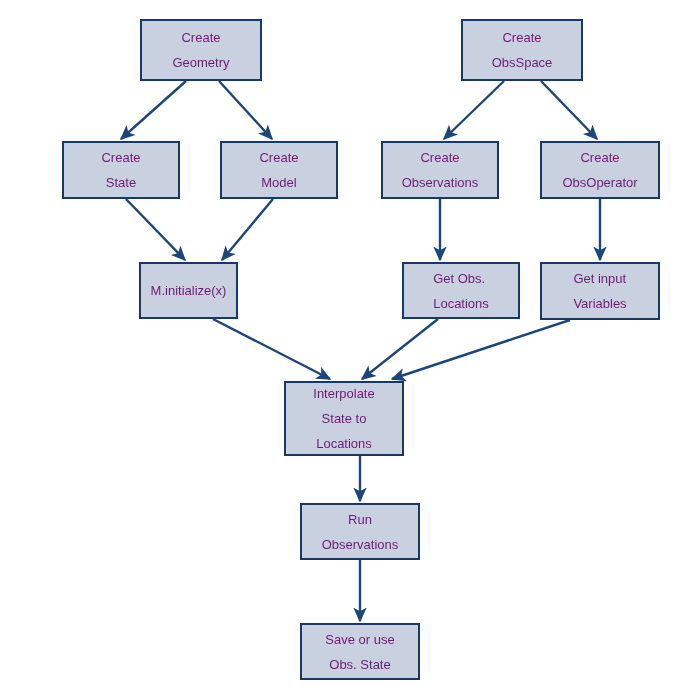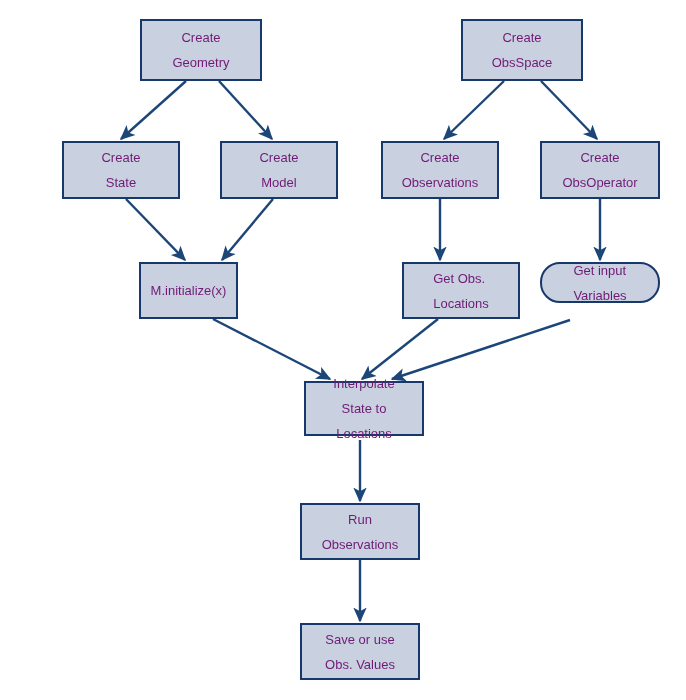--- a/index.html
+++ b/index.html
@@ -77,23 +77,23 @@
 State</span></div>
       <div class="node" style="left: 220px; top: 141px; width: 118px; height: 58px; background: rgb(201, 209, 224); border-color: rgb(22, 56, 107);"><span>Create
 Model</span></div>
       <div class="node" style="left: 381px; top: 141px; width: 118px; height: 58px; background: rgb(201, 209, 224); border-color: rgb(22, 56, 107);"><span>Create
 Observations</span></div>
       <div class="node" style="left: 540px; top: 141px; width: 120px; height: 58px; background: rgb(201, 209, 224); border-color: rgb(22, 56, 107);"><span>Create
 ObsOperator</span></div>
       <div class="node" style="left: 139px; top: 262px; width: 99px; height: 57px; background: rgb(201, 209, 224); border-color: rgb(22, 56, 107);"><span>M.initialize(x)</span></div>
       <div class="node left-text" style="left: 381px; top: 262px; width: 118px; height: 57px; background: rgb(201, 209, 224); border-color: rgb(22, 56, 107); margin-left: 21px;"><span>Get Obs.
 Locations</span></div>
-      <div class="node left-text" style="left: 540px; top: 262px; width: 120px; height: 41px; background: rgb(201, 209, 224); border-color: rgb(22, 56, 107); border-radius: 20px;"><span>Get input
+      <div class="node left-text" style="left: 540px; top: 262px; width: 120px; height: 58px; background: rgb(201, 209, 224); border-color: rgb(22, 56, 107);"><span>Get input
 Variables</span></div>
-      <div class="node" style="left: 304px; top: 381px; width: 120px; height: 55px; background: rgb(201, 209, 224); border-color: rgb(22, 56, 107);"><span>Interpolate
+      <div class="node" style="left: 284px; top: 381px; width: 120px; height: 75px; background: rgb(201, 209, 224); border-color: rgb(22, 56, 107);"><span>Interpolate
 State to
 Locations</span></div>
       <div class="node" style="left: 300px; top: 503px; width: 120px; height: 57px; background: rgb(201, 209, 224); border-color: rgb(22, 56, 107);"><span>Run
 Observations</span></div>
       <div class="node" style="left: 300px; top: 623px; width: 120px; height: 57px; background: rgb(201, 209, 224); border-color: rgb(22, 56, 107);"><span>Save or use
-Obs. Values</span></div>
+Obs. State</span></div>
     </div>
 </div>
 
 </body></html>

